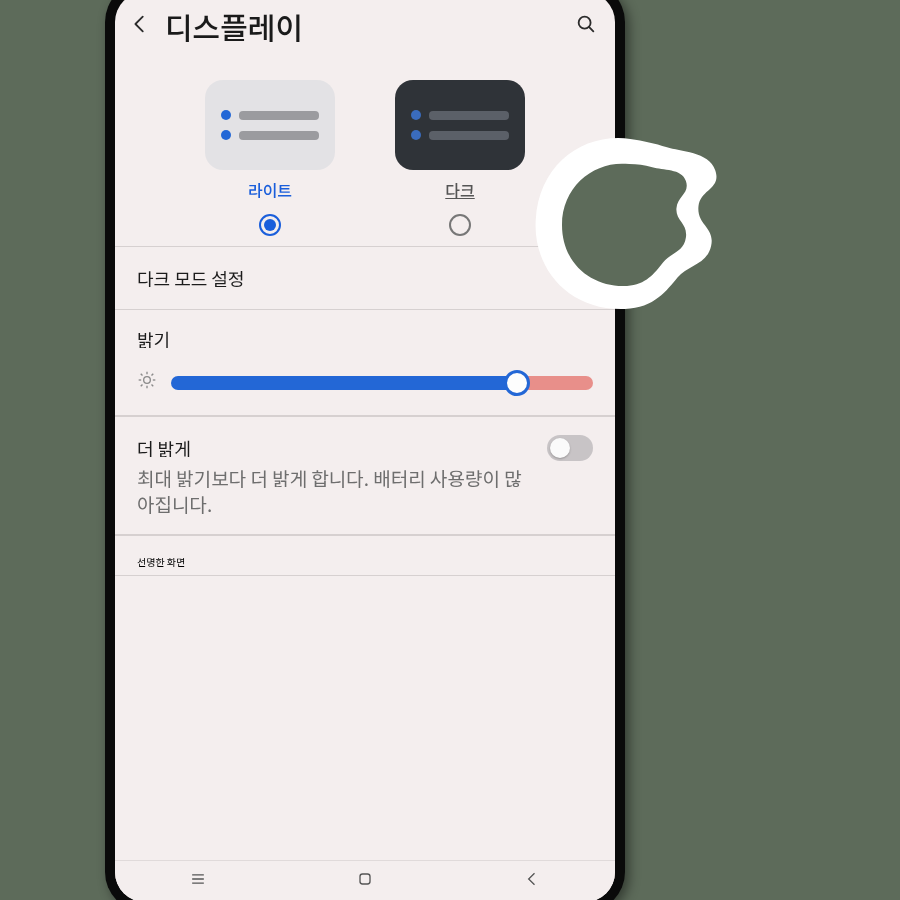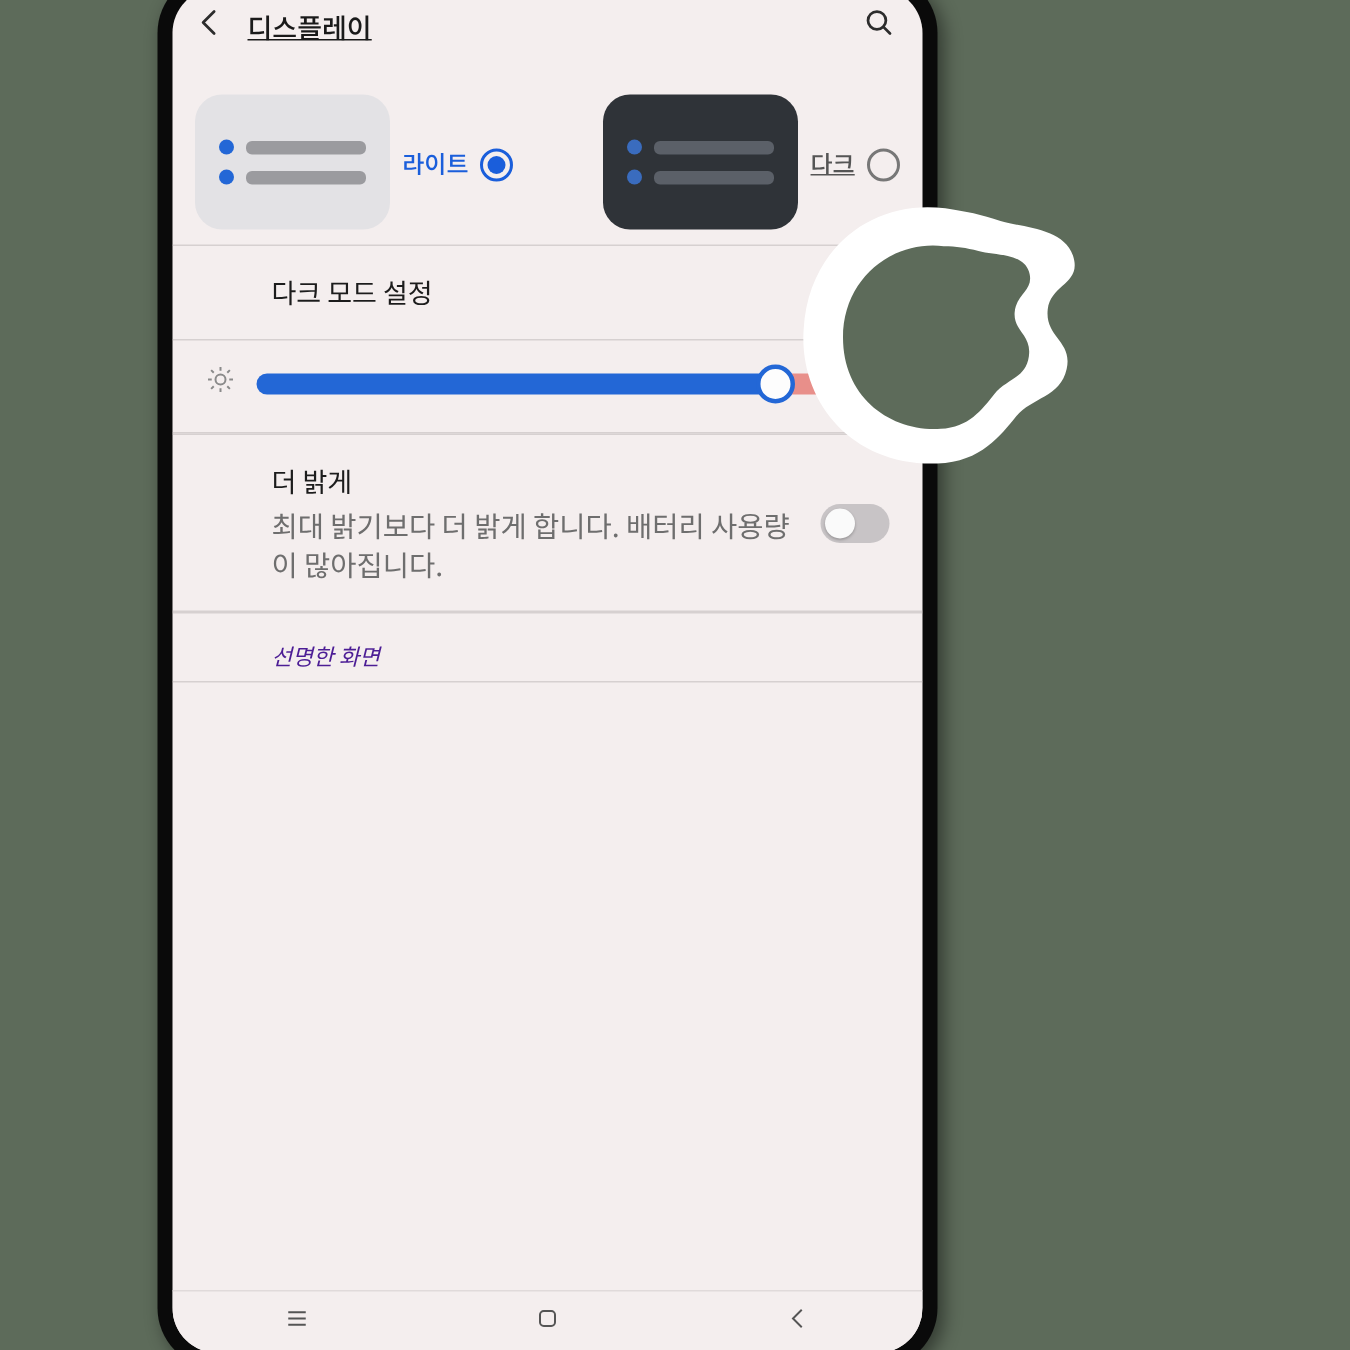--- a/index.html
+++ b/index.html
@@ -32,43 +32,42 @@
   }
   
   .hdr {
     display: flex;
     align-items: center;
     padding: 12px 18px 10px 14px;
     gap: 14px;
   }
   .back-ic svg { width: 22px; height: 22px; stroke:#2c2c2c; }
   .title {
-    font-size: 18px;
+    font-size: 30px;
     font-weight: 500;
     color: #1a1a1a;
     flex: 1;
-    text-decoration: underline;
   }
   .search-ic svg { width: 22px; height: 22px; stroke:#2c2c2c; }
   
   .content {
     flex: 1;
     overflow: hidden;
     padding: 0 0 0 0;
   }
   
   .theme-row {
     display: flex;
     justify-content: center;
     gap: 60px;
     padding: 22px 0 10px 0;
   }
   .theme-opt {
     display: flex;
-    flex-direction: row;
+    flex-direction: column;
     align-items: center;
     gap: 8px;
   }
   .theme-card {
     width: 130px;
     height: 90px;
     border-radius: 18px;
     display: flex;
     flex-direction: column;
     justify-content: center;
@@ -94,29 +93,28 @@
   }
   .radio.sel { border-color:#1a5edb; }
   .radio.sel::after{
     content:""; width:12px; height:12px; border-radius:50%; background:#1a5edb;
   }
   
   .sep { height:1px; background:#d6d0d0; margin: 0; }
   .item {
     padding: 18px 22px;
     display:flex;
-    align-items:center;
+    align-items:flex-start;
     justify-content:space-between;
     gap:16px;
-    margin-left:44px;
   }
   .item-text { display:flex; flex-direction:column; gap:4px; flex:1; min-width:0;}
   .item-title { font-size:18px; color:#1c1c1c; }
   .item-sub   { font-size:19px; color:#6e6e6e; line-height:1.35; }
-  .item-link  { font-size:15px; color:#4c1d95;font-style:italic; }
+  .item-link  { font-size:10px; color:#000000; }
   
   .bright-block { padding: 16px 22px 20px 22px; }
   .bright-title { font-size:18px; color:#1c1c1c; margin-bottom:18px; }
   .slider-row { display:flex; align-items:center; gap:14px; }
   .sun-ic svg { width:20px; height:20px; stroke:#8a8a8a; }
   .track {
     flex:1; height:14px; border-radius:8px;
     position:relative;
     background: linear-gradient(to right, #2367d6 0%, #2367d6 82%, #e6e0e0 82%, #e6e0e0 84%, #e88f8a 84%, #e88f8a 100%);
   }
@@ -217,20 +215,21 @@
 
       <div class="item">
         <div class="item-text">
           <span class="item-title">다크 모드 설정</span>
         </div>
       </div>
 
       <div class="sep"></div>
 
       <div class="bright-block">
+        <div class="bright-title">밝기</div>
         <div class="slider-row">
           <span class="sun-ic">
             <svg viewBox="0 0 24 24" fill="none" stroke-width="1.6">
                 <circle cx="12" cy="12" r="4"></circle>
                 <line x1="12" y1="2" x2="12" y2="5"></line>
                 <line x1="12" y1="19" x2="12" y2="22"></line>
                 <line x1="2" y1="12" x2="5" y2="12"></line>
                 <line x1="19" y1="12" x2="22" y2="12"></line>
                 <line x1="4.5" y1="4.5" x2="6.6" y2="6.6"></line>
                 <line x1="17.4" y1="17.4" x2="19.5" y2="19.5"></line>

